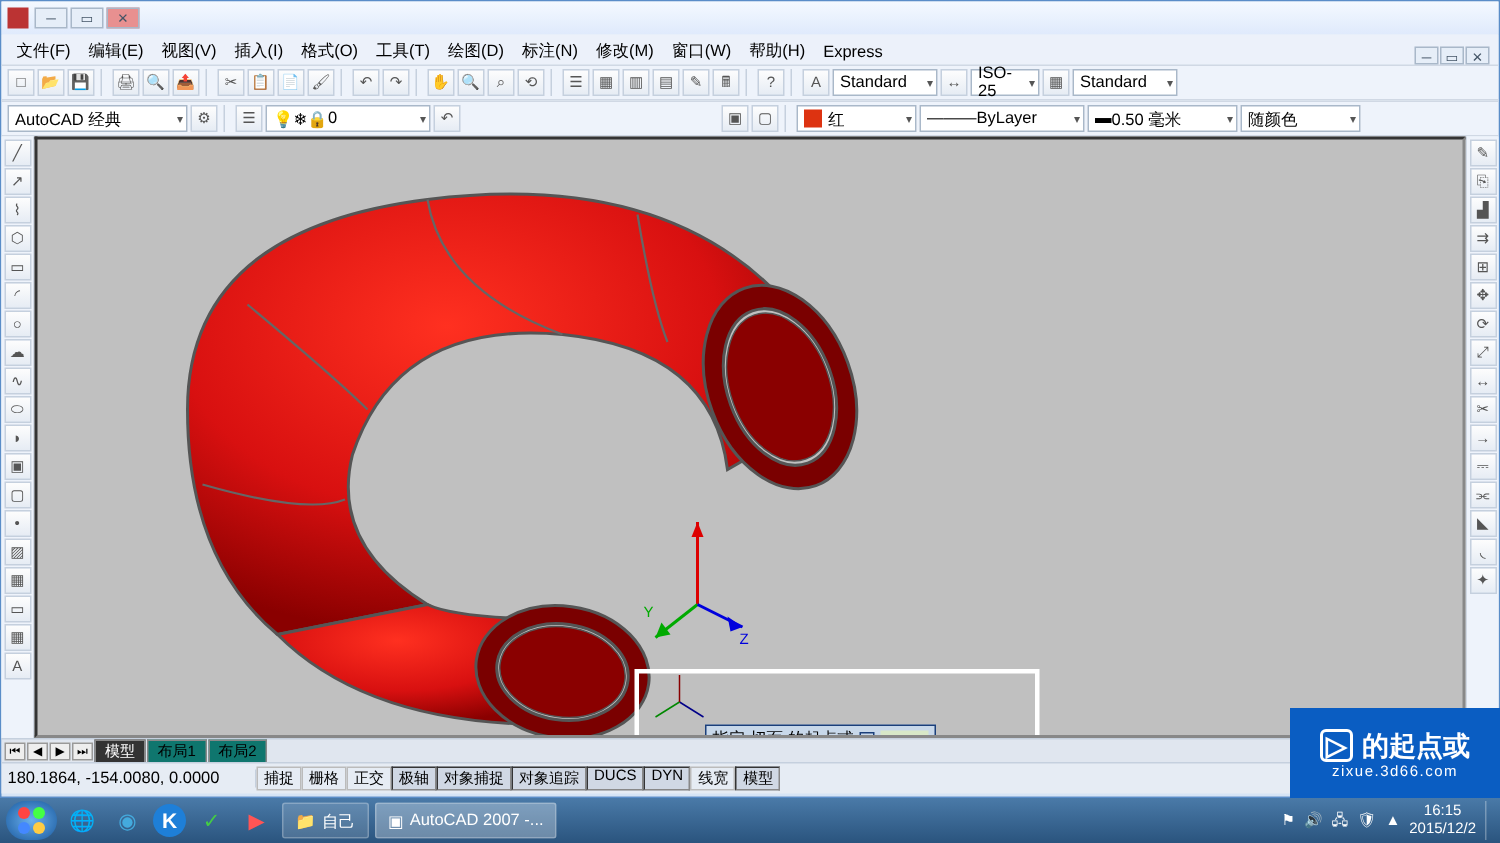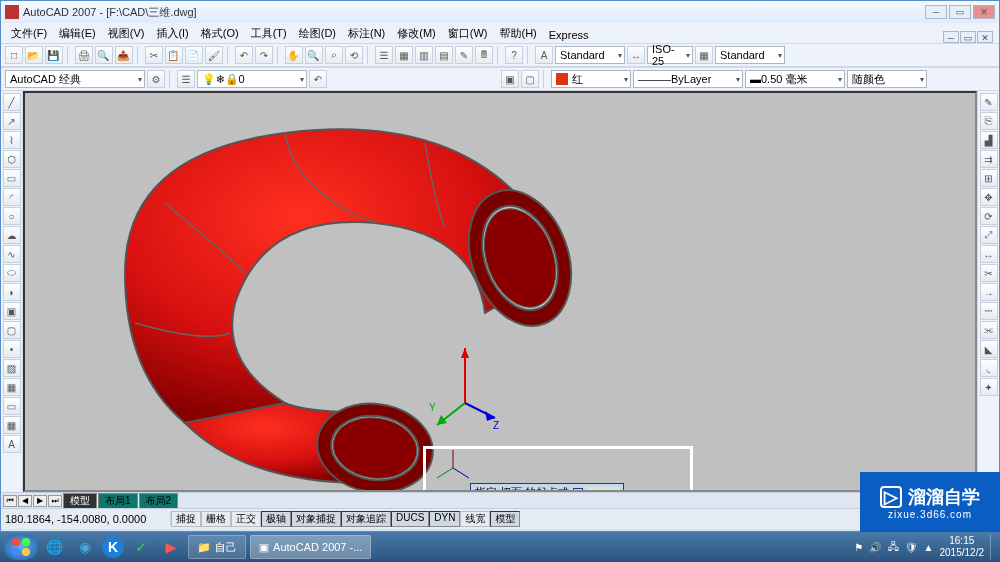--- a/index.html
+++ b/index.html
@@ -54,21 +54,20 @@
 .watermark { position: absolute; right: 0; bottom: 30px; width: 140px; height: 60px; background: #0a5dc2; display: flex; align-items: center; justify-content: center; flex-direction: column; color: #fff; font-size: 13px; }
 .watermark .play { width: 22px; height: 22px; border: 2px solid #fff; border-radius: 4px; display: flex; align-items: center; justify-content: center; margin-right: 6px; }
 .watermark .row1 { display: flex; align-items: center; font-size: 18px; font-weight: bold; }
 </style>
 </head>
 <body>
 
 <div class="win-outer" style="width:1000px;height:532px;">
   <div class="title-bar">
     <div class="app-icon"></div>
-    <div class="title-text">AutoCAD 2007 - [F:\CAD\三维.dwg]</div>
     <div class="win-btns">
       <div class="win-btn">─</div>
       <div class="win-btn">▭</div>
       <div class="win-btn close">✕</div>
     </div>
   </div>
 
   <div class="menu-bar">
     <span>文件(F)</span>
     <span>编辑(E)</span>
@@ -128,21 +127,21 @@
     <div class="tb-dropdown" style="width:46px">
         <span>ISO-25</span>
       </div>
     <div class="tb-btn">▦</div>
     <div class="tb-dropdown" style="width:70px">
         <span>Standard</span>
       </div>
   </div>
 
   <div class="toolbar-row">
-    <div class="tb-dropdown" style="width:140px">
+    <div class="tb-dropdown" style="width:120px">
         <span>AutoCAD 经典</span>
       </div>
     <div class="tb-btn">⚙</div>
     <div class="tb-sep"></div>
     <div class="tb-btn">☰</div>
     <div class="tb-dropdown" style="width:110px">💡❄🔒<span>0</span></div>
     <div class="tb-btn">↶</div>
     <div style="width:170px"></div>
     <div class="tb-btn">▣</div>
     <div class="tb-btn">▢</div>
@@ -284,21 +283,21 @@
     <div class="status-btn active">DUCS</div>
     <div class="status-btn active">DYN</div>
     <div class="status-btn">线宽</div>
     <div class="status-btn active">模型</div>
   </div>
 </div>
 
 <div class="watermark">
   <div class="row1">
       <div class="play">▷</div>
-      <span>溜溜自学</span>
+      <span>的起点或</span>
     </div>
   <div style="font-size:10px;letter-spacing:1px">zixue.3d66.com</div>
 </div>
 
 <div class="taskbar">
   <div class="start-orb">
     <svg width="20" height="20" viewBox="0 0 20 20">
         <circle cx="5" cy="5" r="4" fill="#f44"></circle>
         <circle cx="15" cy="5" r="4" fill="#4f4"></circle>
         <circle cx="5" cy="15" r="4" fill="#48f"></circle>

